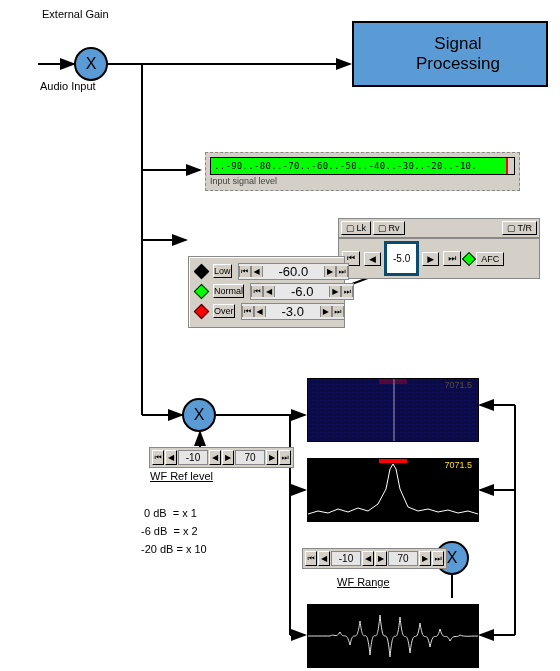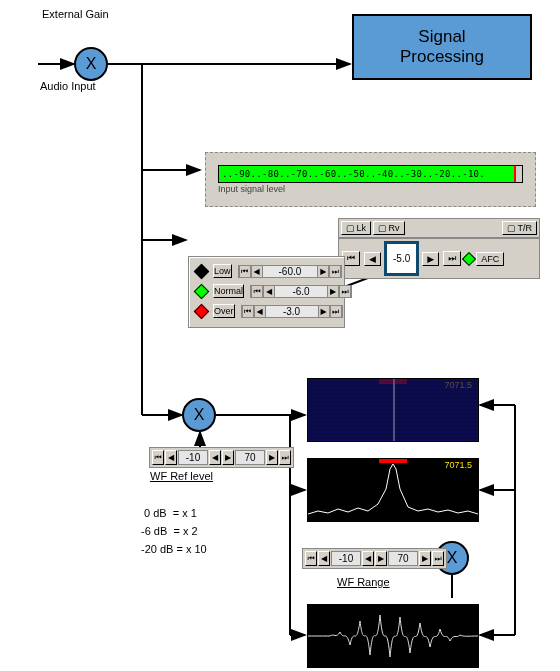--- a/index.html
+++ b/index.html
@@ -66,21 +66,21 @@
     text-align: center;
   }
   .spin {
     display:inline-flex;
     align-items:center;
     border:1px solid #888;
     background:#e8e8e8;
   }
   .spin .ar { width:10px; text-align:center; font-size:8px; line-height:11px;
               background:#d4d0c8; border-left:1px solid #888; border-right:1px solid #888;}
-  .spin .val { font-size:10px; padding:0 16px; min-width:20px; text-align:center;}
+  .spin .val { font-size:13px; padding:0 16px; min-width:20px; text-align:center;}
   .trans-panel .row { display:flex; align-items:center; height:20px; }
   .diamond {
     width:9px; height:9px;
     transform: rotate(45deg);
     border:1px solid #000;
     margin: 0 6px 0 3px;
     flex: none;
   }
   .btn3d {
     background:#d4d0c8;
@@ -90,21 +90,21 @@
     padding:1px 0;
     width:42px;
     text-align:center;
     margin-right:6px;
   }
   
   .meter-wrap {
     position:absolute;
     border:1px dashed #888;
     background:#d4d0c8;
-    padding:12px;
+    padding:4px;
   }
   .meter-bar {
     height:16px;
     background:#00ff00;
     border:1px solid #000;
     position:relative;
     font-family: monospace;
     font-size:9px;
     color:#000;
     letter-spacing:0.3px;
@@ -238,21 +238,21 @@
 </svg>
 
 <div class="label" style="left:42px; top:8px;">External Gain</div>
 <div class="label" style="left:40px; top:80px;">Audio Input</div>
 <div class="label" style="left:150px; top:470px;"><span class="underline-err">WF Ref level</span></div>
 <div class="label" style="left:337px; top:576px;"><span class="underline-err">WF Range</span></div>
 <div class="label" style="left:141px; top:504px; line-height:18px;"> 0 dB  = x 1
 -6 dB  = x 2
 -20 dB = x 10</div>
 
-<div class="sp-box" style="left:352px; top:14px; width:176px; height:62px;">
+<div class="sp-box" style="left:352px; top:21px; width:176px; height:62px;padding-left:16px;">
   <span style="white-space:pre; line-height:20px;">Signal
 Processing</span>
 </div>
 
 <div class="mult" style="left:74px;  top:47px;">
     <span>X</span>
   </div>
 <div class="mult" style="left:182px; top:398px;">
     <span>X</span>
   </div>

